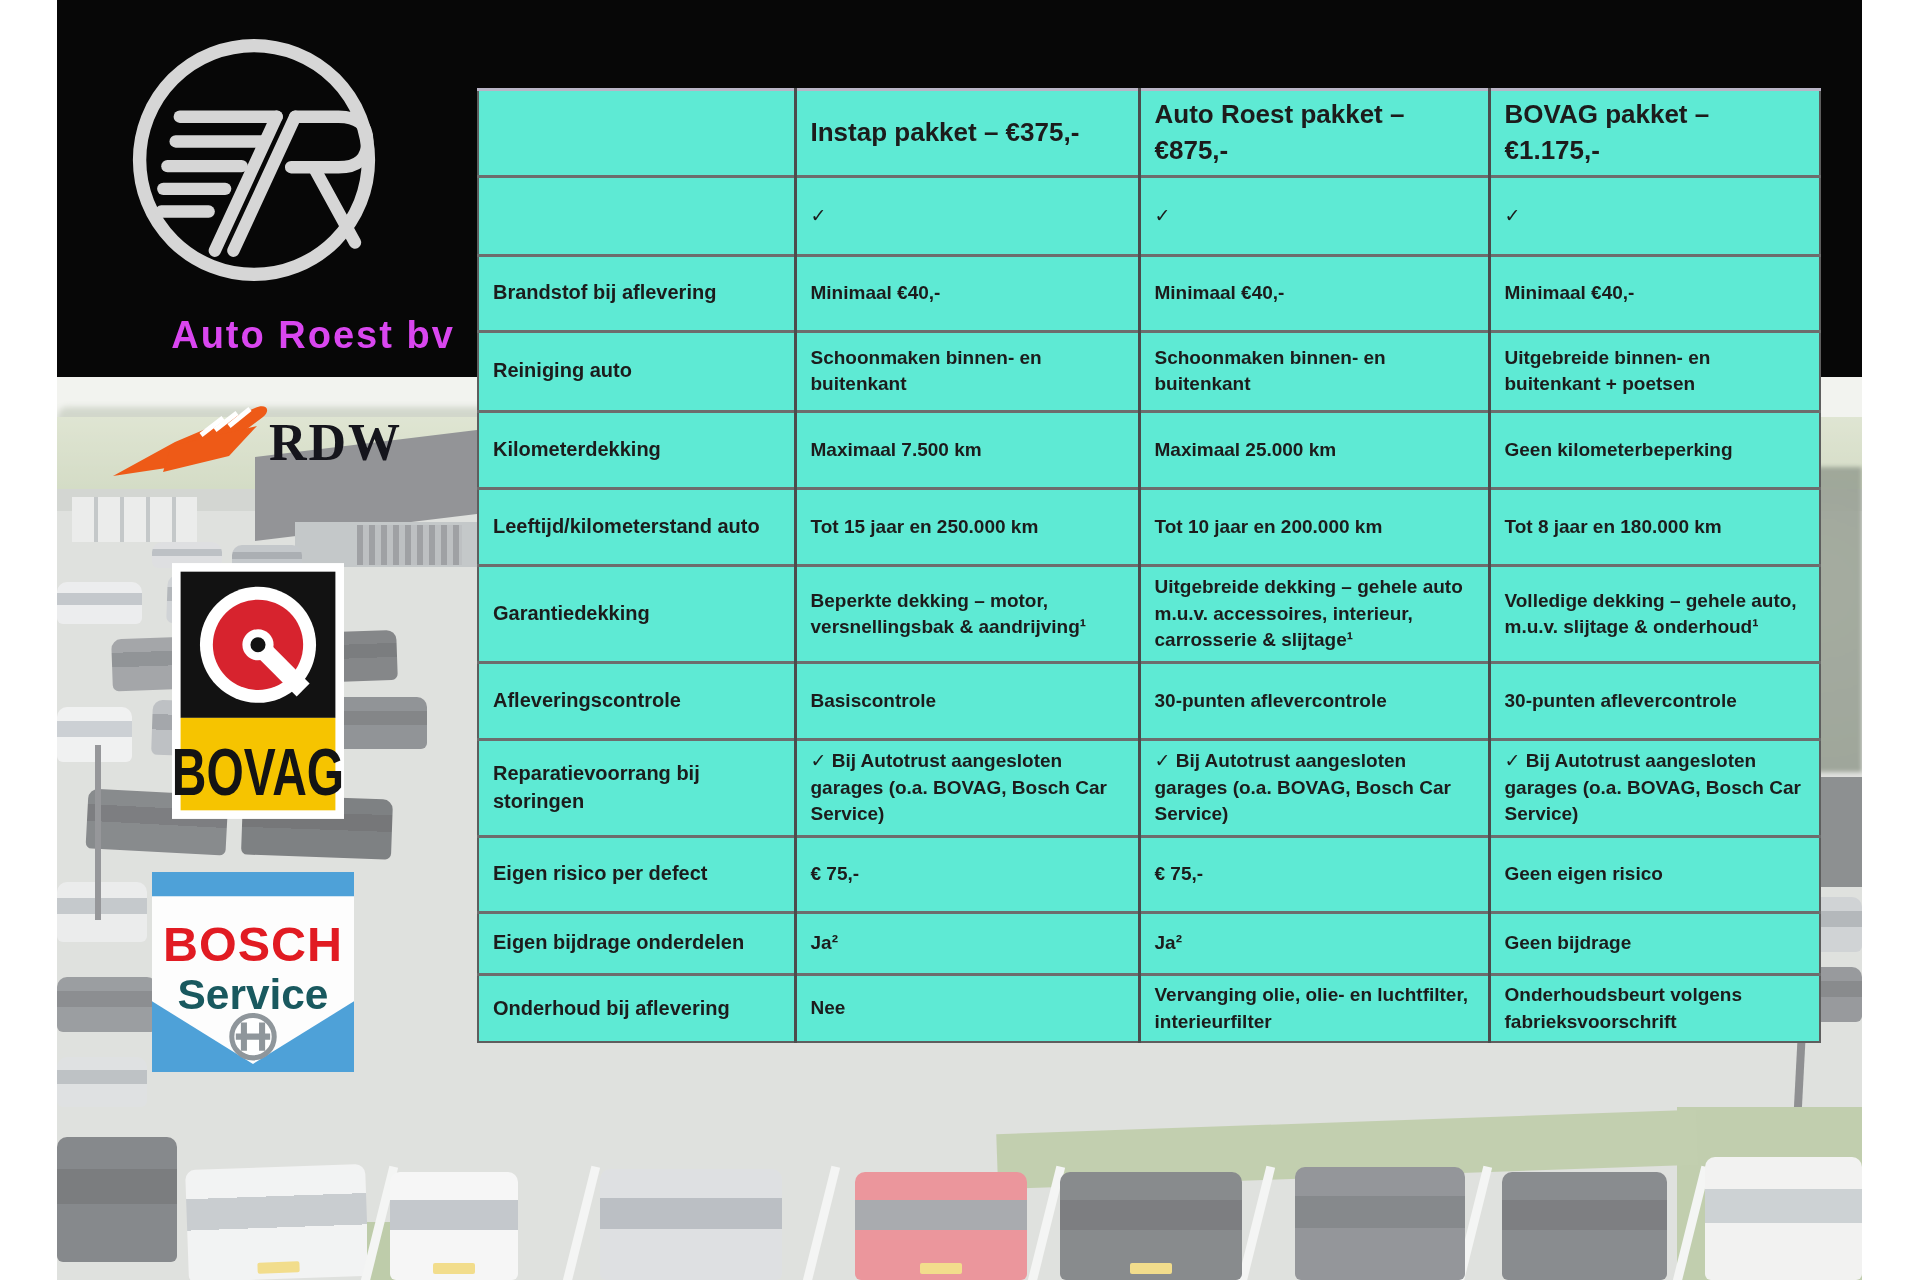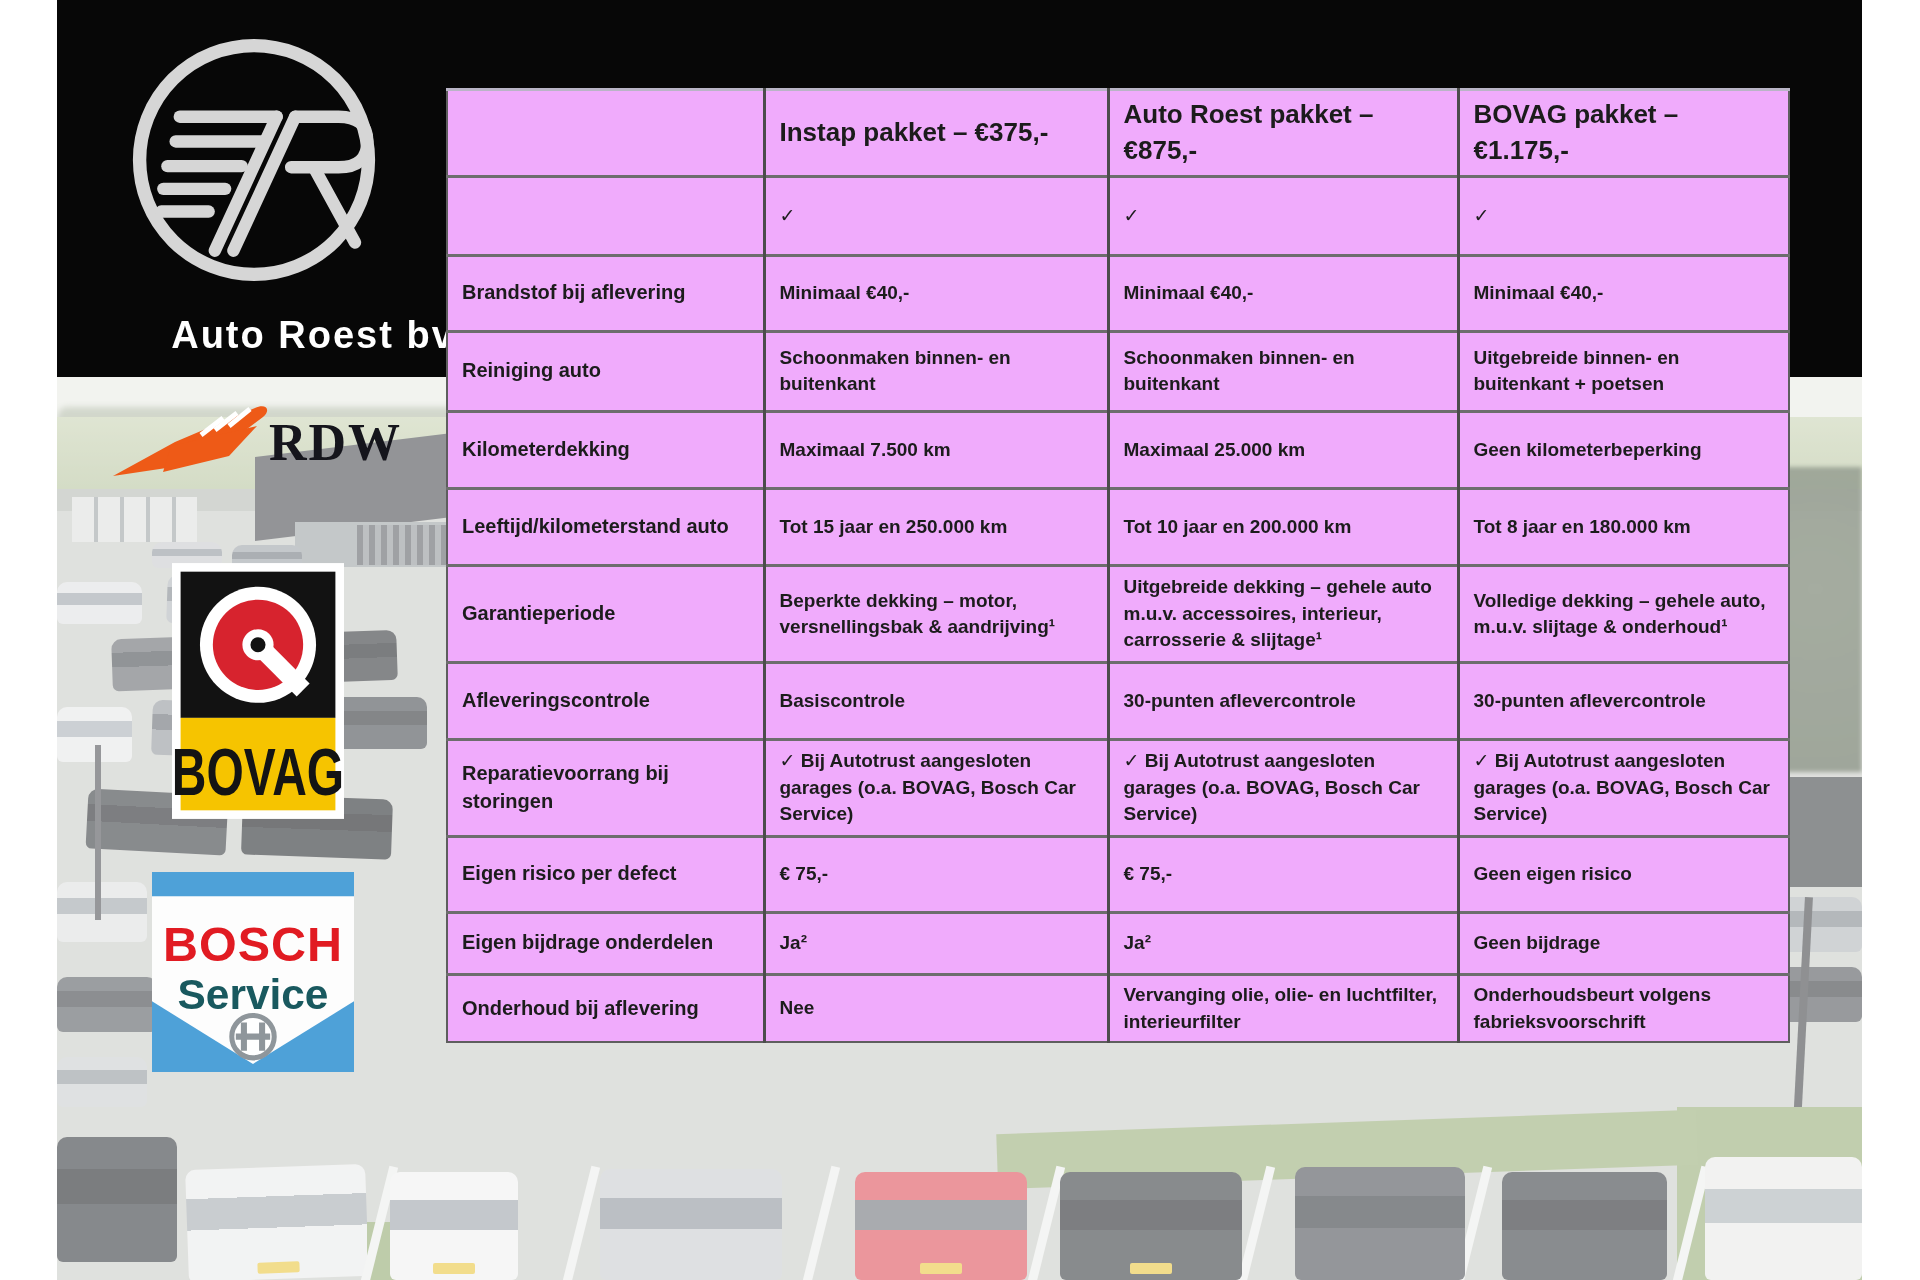--- a/index.html
+++ b/index.html
@@ -8,24 +8,24 @@
   .ph{position:absolute;}
   .photo{position:absolute;left:57px;top:377px;width:1805px;height:903px;background:#c9cbc6;overflow:hidden;}
   .car{position:absolute;border-radius:10px 10px 6px 6px;
        background:linear-gradient(180deg,var(--c) 0 26%,var(--g) 26% 54%,var(--c) 54% 100%);}
   .plate{position:absolute;left:50%;bottom:6px;transform:translateX(-50%);width:42px;height:11px;
          background:#e9c53a;border-radius:2px;}
   .pline{position:absolute;width:9px;height:118px;background:#eceeec;transform:rotate(14deg);top:788px;}
   .overlay{position:absolute;inset:0;background:rgba(255,255,255,0.42);}
   .black-band{position:absolute;left:57px;top:0;width:1805px;height:377px;background:#070707;}
   .ar-name{position:absolute;left:80px;top:314px;width:352px;text-align:center;
-           font-size:38px;font-weight:700;letter-spacing:2px;color:#ffffff;}
+           font-size:38px;font-weight:700;letter-spacing:2px;color:#d946ef;}
   .logo{position:absolute;}
-  .pkg{position:absolute;left:446px;top:88px;width:1342px;border-collapse:collapse;table-layout:fixed;
-       background:#f0abfc;border:2px solid #5e5e5e;border-top:3px solid #b9b4c6;}
+  .pkg{position:absolute;left:477px;top:88px;width:1342px;border-collapse:collapse;table-layout:fixed;
+       background:#5eead4;border:2px solid #5e5e5e;border-top:3px solid #b9b4c6;}
   .pkg td{border-left:3px solid #4c4c4c;border-top:3px solid #6d6d6d;padding:6px 14px;
           vertical-align:middle;font-weight:700;font-size:19px;line-height:1.38;color:#1c1c1c;
           overflow:hidden;}
   .pkg td:first-child{border-left:none;font-size:20px;}
   .pkg tr:first-child td{border-top:none;font-size:26px;}
 </style>
 </head>
 <body>
 
 <div class="canvas">
@@ -189,21 +189,21 @@
         <td>Maximaal 25.000 km</td>
         <td>Geen kilometerbeperking</td>
       </tr>
       <tr style="height:77px">
         <td>Leeftijd/kilometerstand auto</td>
         <td>Tot 15 jaar en 250.000 km</td>
         <td>Tot 10 jaar en 200.000 km</td>
         <td>Tot 8 jaar en 180.000 km</td>
       </tr>
       <tr style="height:97px">
-        <td>Garantieperiode</td>
+        <td>Garantiedekking</td>
         <td>Beperkte dekking – motor, versnellingsbak &amp; aandrijving¹</td>
         <td>Uitgebreide dekking – gehele auto m.u.v. accessoires, interieur, carrosserie &amp; slijtage¹</td>
         <td>Volledige dekking – gehele auto, m.u.v. slijtage &amp; onderhoud¹</td>
       </tr>
       <tr style="height:77px">
         <td>Afleveringscontrole</td>
         <td>Basiscontrole</td>
         <td>30-punten aflevercontrole</td>
         <td>30-punten aflevercontrole</td>
       </tr>

